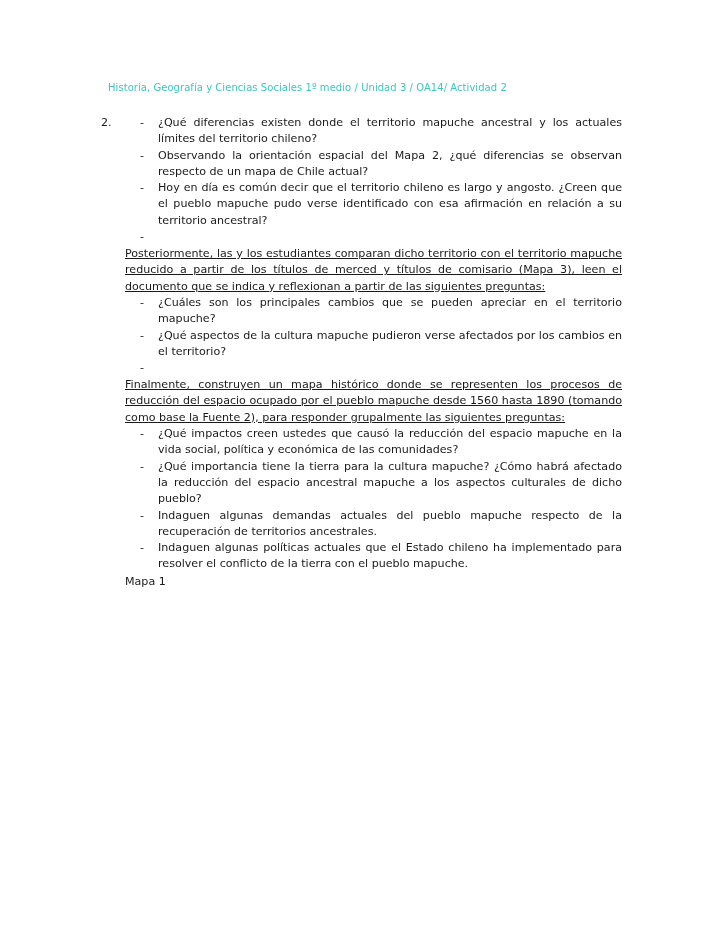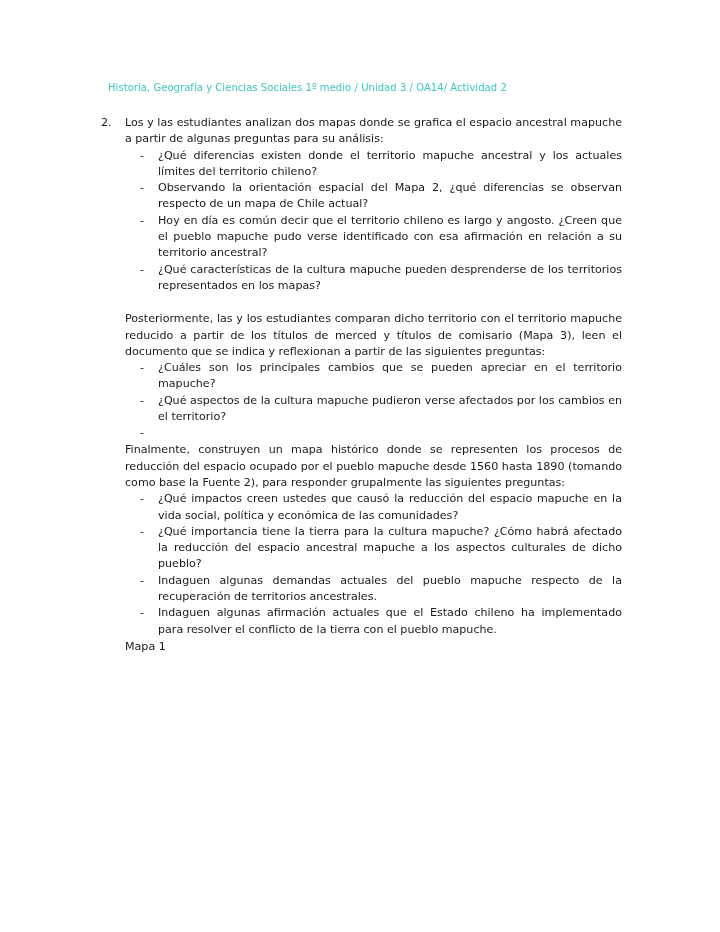--- a/index.html
+++ b/index.html
@@ -45,21 +45,21 @@
     }
     .item-number {
       position: absolute;
       left: 1px;
       top: 0;
     }
     p {
       margin: 0;
       text-align: justify;
     }
-    .para-gap { margin-top: 17px; }
+    .para-gap { margin-top: 17px; text-decoration: underline; }
     ul.questions {
       list-style: none;
       margin: 0;
       padding: 0 0 0 33px;
     }
     ul.questions li {
       position: relative;
       text-align: justify;
     }
     .bullet {
@@ -75,39 +75,38 @@
 <body>
 
 <div class="page">
 
   <div class="header-title">Historia, Geografía y Ciencias Sociales 1º medio / Unidad 3 / OA14/ Actividad 2</div>
 
   <div class="content">
     <div class="item">
       <span class="item-number">2.</span>
 
-      <p>Los y las estudiantes analizan dos mapas donde se grafica el espacio ancestral mapuche a partir de algunas preguntas para su análisis:</p>
       <ul class="questions">
         <li><span class="bullet">-</span><span>¿Qué diferencias existen donde el territorio mapuche ancestral y los actuales límites del territorio chileno?</span></li>
         <li><span class="bullet">-</span><span>Observando la orientación espacial del Mapa 2, ¿qué diferencias se observan respecto de un mapa de Chile actual?</span></li>
         <li><span class="bullet">-</span><span>Hoy en día es común decir que el territorio chileno es largo y angosto. ¿Creen que el pueblo mapuche pudo verse identificado con esa afirmación en relación a su territorio ancestral?</span></li>
-        <li><span class="bullet">-</span><span>¿Qué características de la cultura mapuche pueden desprenderse de los territorios representados en los mapas?</span></li>
+        <li><span class="bullet">-</span></li>
       </ul>
 
       <p class="para-gap">Posteriormente, las y los estudiantes comparan dicho territorio con el territorio mapuche reducido a partir de los títulos de merced y títulos de comisario (Mapa 3), leen el documento que se indica y reflexionan a partir de las siguientes preguntas:</p>
       <ul class="questions">
         <li><span class="bullet">-</span><span>¿Cuáles son los principales cambios que se pueden apreciar en el territorio mapuche?</span></li>
         <li><span class="bullet">-</span><span>¿Qué aspectos de la cultura mapuche pudieron verse afectados por los cambios en el territorio?</span></li>
         <li><span class="bullet">-</span></li>
       </ul>
 
       <p class="para-gap">Finalmente, construyen un mapa histórico donde se representen los procesos de reducción del espacio ocupado por el pueblo mapuche desde 1560 hasta 1890 (tomando como base la Fuente 2), para responder grupalmente las siguientes preguntas:</p>
       <ul class="questions">
         <li><span class="bullet">-</span><span>¿Qué impactos creen ustedes que causó la reducción del espacio mapuche en la vida social, política y económica de las comunidades?</span></li>
         <li><span class="bullet">-</span><span>¿Qué importancia tiene la tierra para la cultura mapuche? ¿Cómo habrá afectado la reducción del espacio ancestral mapuche a los aspectos culturales de dicho pueblo?</span></li>
         <li><span class="bullet">-</span><span>Indaguen algunas demandas actuales del pueblo mapuche respecto de la recuperación de territorios ancestrales.</span></li>
-        <li><span class="bullet">-</span><span>Indaguen algunas afirmación actuales que el Estado chileno ha implementado para resolver el conflicto de la tierra con el pueblo mapuche.</span></li>
+        <li><span class="bullet">-</span><span>Indaguen algunas políticas actuales que el Estado chileno ha implementado para resolver el conflicto de la tierra con el pueblo mapuche.</span></li>
       </ul>
 
       <p class="map-label">Mapa 1</p>
     </div>
   </div>
 </div>
 
 </body></html>

